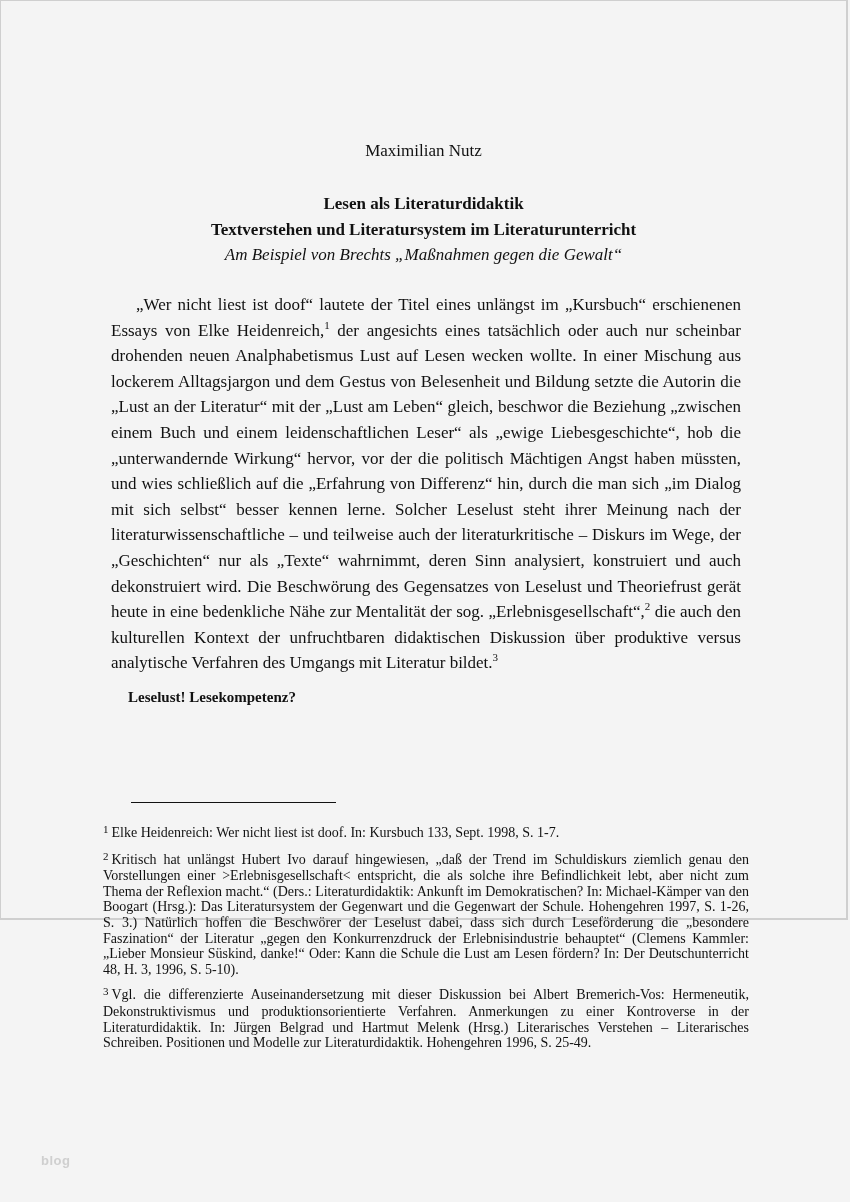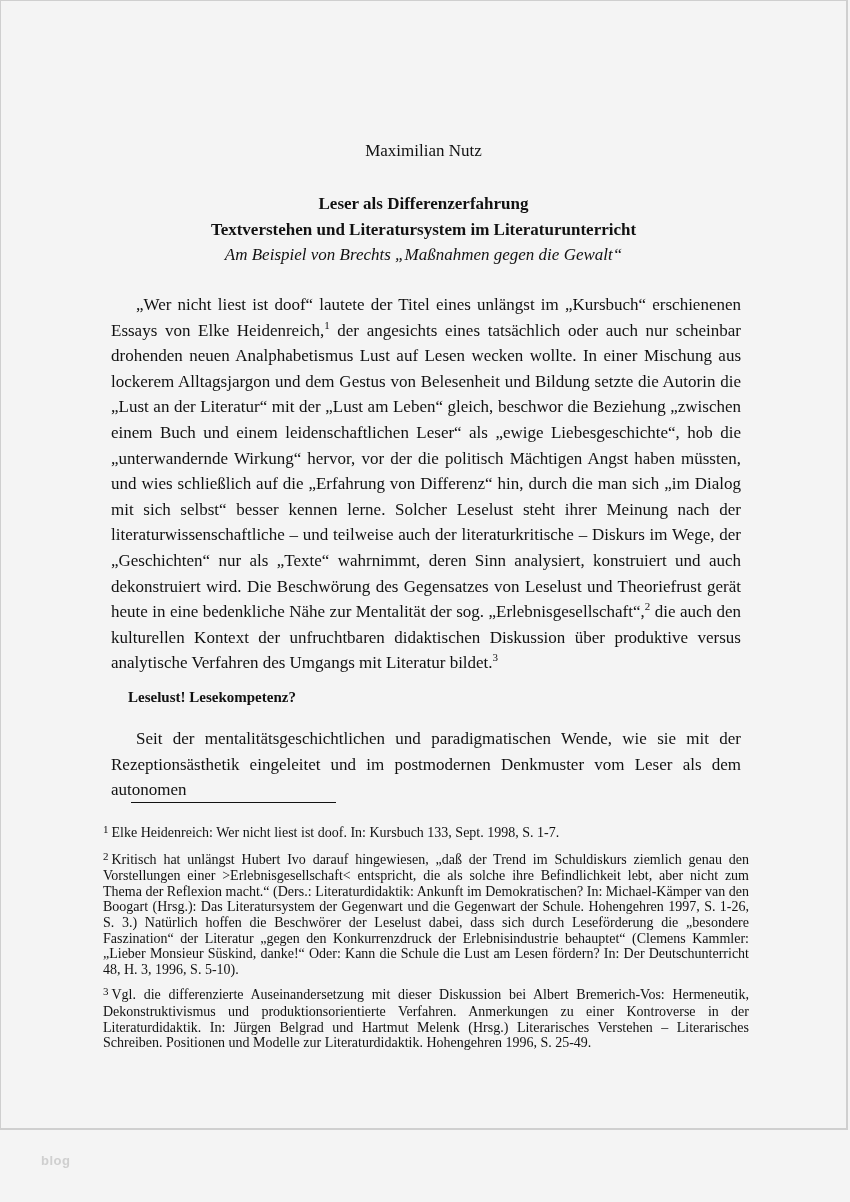--- a/index.html
+++ b/index.html
@@ -12,21 +12,21 @@
       height: 1202px;
       position: relative;
       overflow: hidden;
       font-family: "Liberation Serif", "DejaVu Serif", serif;
       color: #111;
     }
     .page {
       position: absolute;
       left: 0; top: 0;
       width: 848px;
-      height: 1130px;
+      height: 920px;
       border-top: 1px solid #cfcfcf;
       border-left: 1px solid #cfcfcf;
       border-right: 2px solid #cfcfcf;
       border-bottom: 2px solid #cfcfcf;
       background: #f4f4f4;
       box-sizing: border-box;
     }
     .author {
       position: absolute;
       top: 139px;
@@ -116,34 +116,31 @@
     }
   </style>
 </head>
 <body>
 
 <div class="page">
 
   <div class="author">Maximilian Nutz</div>
 
   <div class="title-block">
-    <div class="line bold">Leser als Differenzerfahrung</div>
+    <div class="line bold">Lesen als Literaturdidaktik</div>
     <div class="line bold">Textverstehen und Literatursystem im Literaturunterricht</div>
     <div class="line italic">Am Beispiel von Brechts „Maßnahmen gegen die Gewalt“</div>
   </div>
 
   <div class="body-text para1">
     <p><span>„Wer nicht liest ist doof“ lautete der Titel eines unlängst im „Kursbuch“ erschienenen Essays von Elke Heidenreich,</span><sup class="fnref">1</sup><span> der angesichts eines tatsächlich oder auch nur scheinbar drohenden neuen Analphabetismus Lust auf Lesen wecken wollte. In einer Mischung aus lockerem Alltagsjargon und dem Gestus von Belesenheit und Bildung setzte die Autorin die „Lust an der Literatur“ mit der „Lust am Leben“ gleich, beschwor die Beziehung „zwischen einem Buch und einem leidenschaftlichen Leser“ als „ewige Liebesgeschichte“, hob die „unterwandernde Wirkung“ hervor, vor der die politisch Mächtigen Angst haben müssten, und wies schließlich auf die „Erfahrung von Differenz“ hin, durch die man sich „im Dialog mit sich selbst“ besser kennen lerne. Solcher Leselust steht ihrer Meinung nach der literaturwissenschaftliche – und teilweise auch der literaturkritische – Diskurs im Wege, der „Geschichten“ nur als „Texte“ wahrnimmt, deren Sinn analysiert, konstruiert und auch dekonstruiert wird. Die Beschwörung des Gegensatzes von Leselust und Theoriefrust gerät heute in eine bedenkliche Nähe zur Mentalität der sog. „Erlebnisgesellschaft“,</span><sup class="fnref">2</sup><span> die auch den kulturellen Kontext der unfruchtbaren didaktischen Diskussion über produktive versus analytische Verfahren des Umgangs mit Literatur bildet.</span><sup class="fnref">3</sup></p>
   </div>
 
   <div class="heading">Leselust! Lesekompetenz?</div>
 
-  <div class="body-text para2">
-    <p>Seit der mentalitätsgeschichtlichen und paradigmatischen Wende, wie sie mit der Rezeptionsästhetik eingeleitet und im postmodernen Denkmuster vom Leser als dem autonomen</p>
-  </div>
 
   <div class="fn-rule"></div>
 
   <div class="footnotes">
     <div class="footnote">
       <span class="num">1</span><span>Elke Heidenreich: Wer nicht liest ist doof. In: Kursbuch 133, Sept. 1998, S. 1-7.</span>
     </div>
     <div class="footnote">
       <span class="num">2</span><span>Kritisch hat unlängst Hubert Ivo darauf hingewiesen, „daß der Trend im Schuldiskurs ziemlich genau den Vorstellungen einer &gt;Erlebnisgesellschaft&lt; entspricht, die als solche ihre Befindlichkeit lebt, aber nicht zum Thema der Reflexion macht.“ (Ders.: Literaturdidaktik: Ankunft im Demokratischen? In: Michael-Kämper van den Boogart (Hrsg.): Das Literatursystem der Gegenwart und die Gegenwart der Schule. Hohengehren 1997, S. 1-26, S. 3.) Natürlich hoffen die Beschwörer der Leselust dabei, dass sich durch Leseförderung die „besondere Faszination“ der Literatur „gegen den Konkurrenzdruck der Erlebnisindustrie behauptet“ (Clemens Kammler: „Lieber Monsieur Süskind, danke!“ Oder: Kann die Schule die Lust am Lesen fördern? In: Der Deutschunterricht 48, H. 3, 1996, S. 5-10).</span>
     </div>

